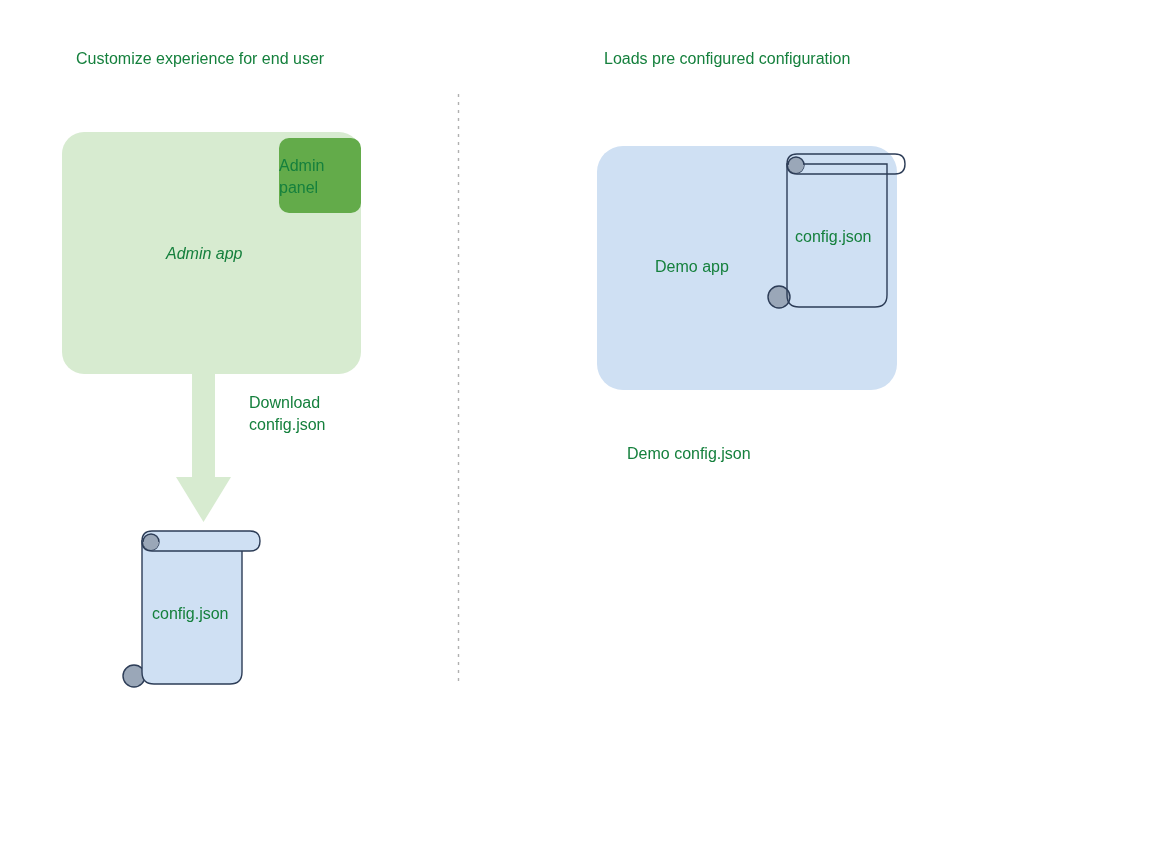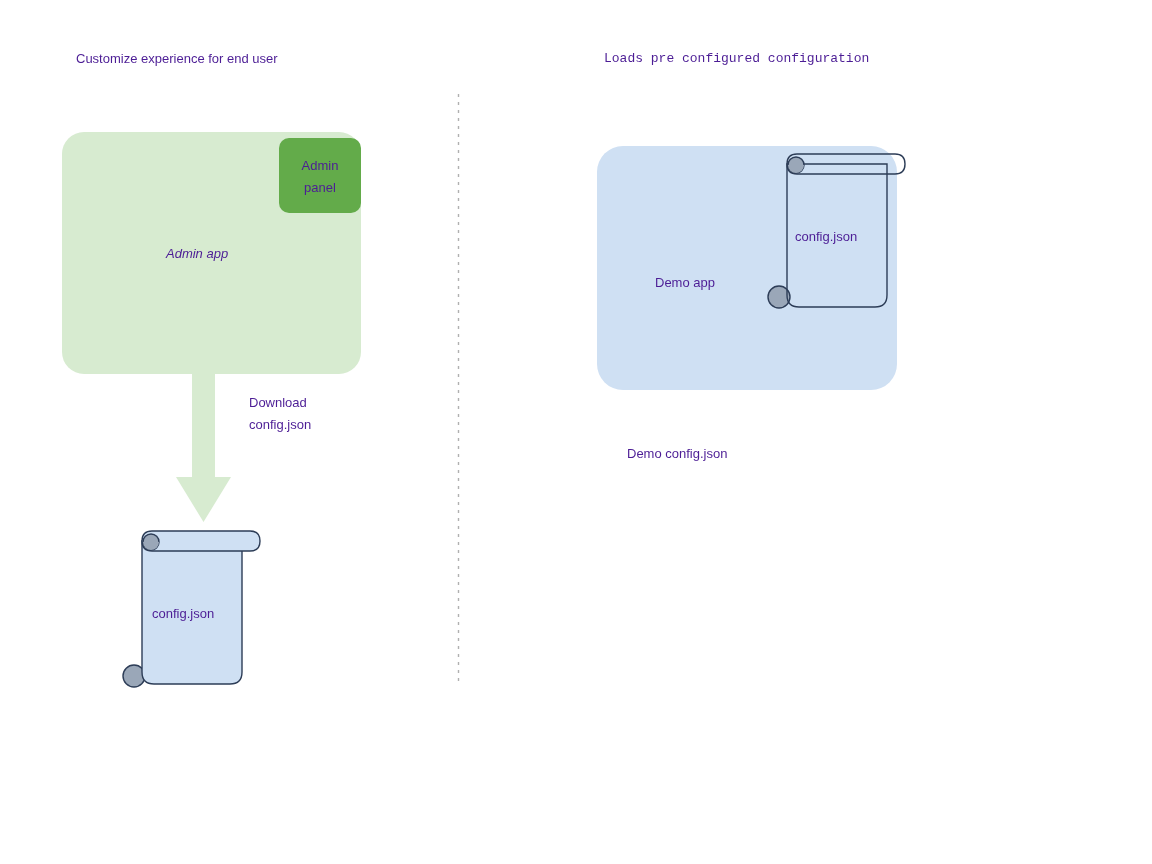--- a/index.html
+++ b/index.html
@@ -18,39 +18,39 @@
   }
   #canvas {
     position: absolute;
     left: 0;
     top: 0;
     width: 1152px;
     height: 864px;
   }
   .label {
     position: absolute;
-    font-size: 13px;
+    font-size: 16px;
     line-height: 22px;
-    color: #4c1d95;
+    color: #15803d;
     white-space: pre;
   }
   #title-left  { left: 76px;  top: 48px; }
-  #title-right { left: 604px; top: 48px; font-family: Liberation Mono, monospace; }
+  #title-right { left: 604px; top: 48px; }
 
   #admin-app-label { left: 166px; top: 243px; font-style: italic; }
   #admin-panel-label {
     left: 279px; top: 155px;
     width: 82px;
-    text-align: center;
+    text-align: left;
     line-height: 22px;
   }
   #download-label { left: 249px; top: 392px; line-height: 22px; }
   #left-doc-label  { left: 152px; top: 603px; }
 
-  #demo-app-label  { left: 655px; top: 272px; }
+  #demo-app-label  { left: 655px; top: 256px; }
   #right-doc-label { left: 795px; top: 226px; }
   #loads-label     { left: 627px; top: 443px; }
 </style>
 </head>
 <body>
 
 <svg id="canvas" viewBox="0 0 1152 864" xmlns="http://www.w3.org/2000/svg">
 
   <path id="download-arrow" d="M 192 370 L 215 370 L 215 477 L 231 477 L 203.5 522 L 176 477 L 192 477 Z" fill="#d7ebd0"></path>
 

